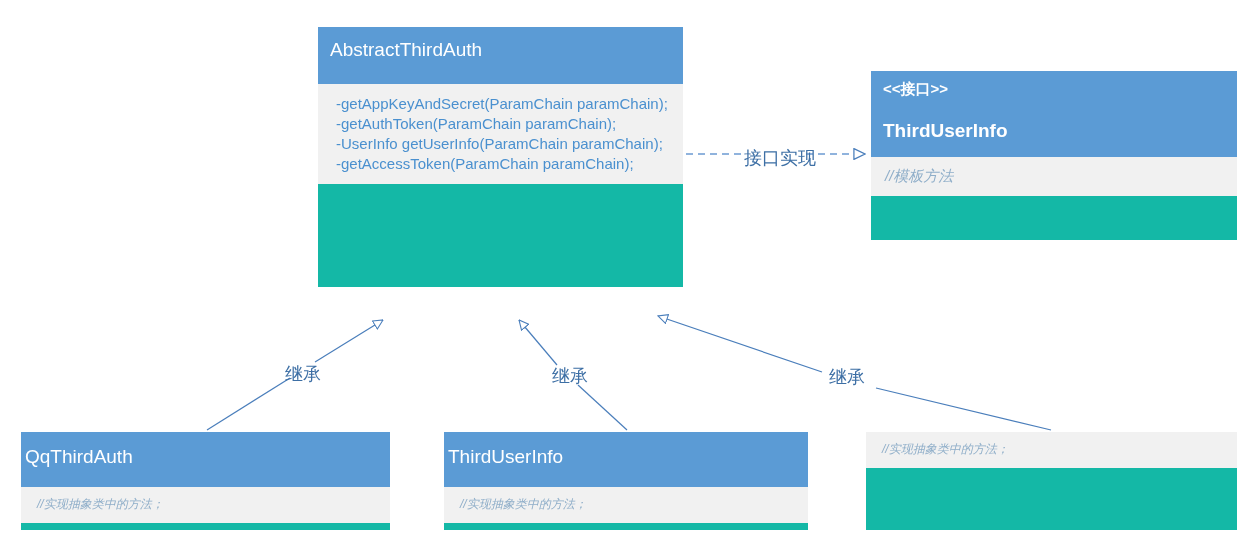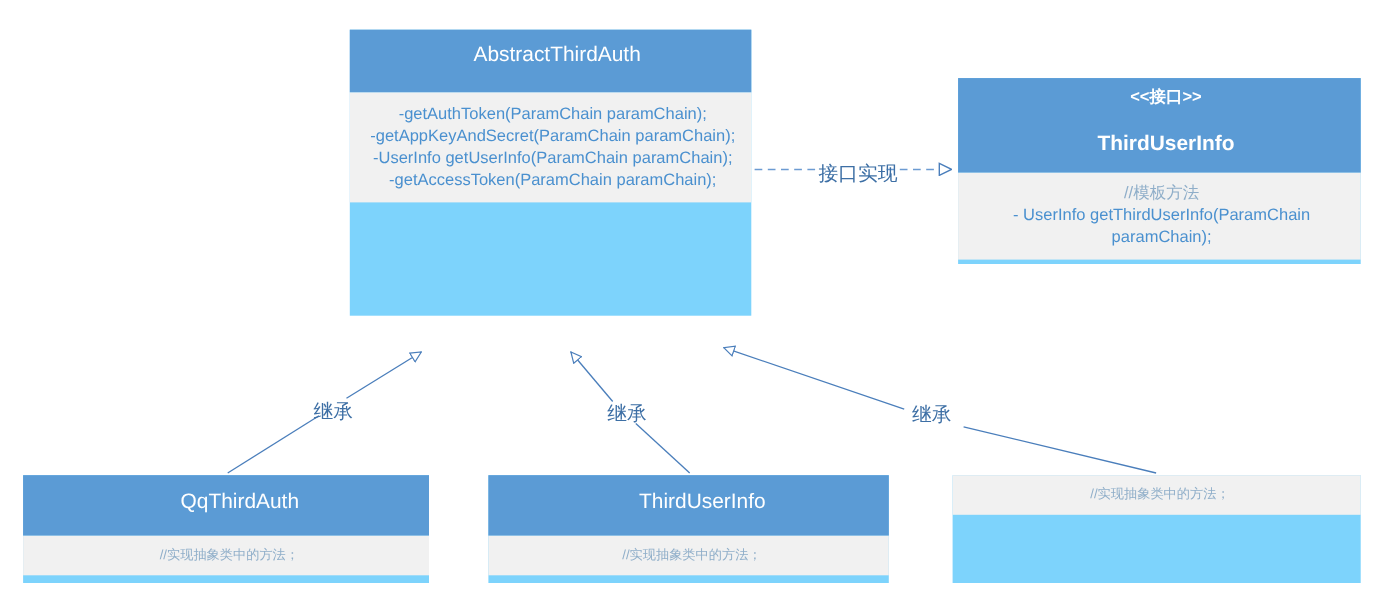--- a/index.html
+++ b/index.html
@@ -13,22 +13,21 @@
   #canvas {
     position: relative;
     width: 1257px;
     height: 555px;
     background: #ffffff;
     overflow: hidden;
   }
   .uml-box {
     position: absolute;
     box-sizing: border-box;
-    background: #7dd3fc;
-    text-align: center;
+    background: #14b8a6;
   }
   .uml-header {
     background: #5B9BD5;
     color: #ffffff;
     box-sizing: border-box;
   }
   .uml-title {
     font-size: 19px;
     line-height: 1.18;
     color: #ffffff;
@@ -46,20 +45,21 @@
     color: #4A90CF;
     font-size: 15px;
     line-height: 1.33;
   }
   .member {
     color: #4A90CF;
     white-space: normal;
   }
   .comment {
     color: #8FAEC9;
+    font-style: italic;
   }
   .edge-layer {
     position: absolute;
     left: 0;
     top: 0;
     width: 1257px;
     height: 555px;
     pointer-events: none;
   }
   .edge-label {
@@ -75,21 +75,21 @@
   #box-abstract .uml-header { height: 57px; padding: 12px 0 0 12px; }
   #box-abstract .uml-body { padding: 10px 14px 10px 18px; }
 
   
   #box-interface { left: 871px; top: 71px; width: 366px; height: 169px; }
   #box-interface .uml-header { height: 86px; padding: 9px 0 0 12px; font-weight: bold; }
   #box-interface .uml-body { padding: 9px 10px 10px 14px; }
 
   
   .box-sub { top: 432px; height: 98px; }
-  .box-sub .uml-header { height: 55px; padding: 14px 0 0 25px; }
+  .box-sub .uml-header { height: 55px; padding: 14px 0 0 4px; }
   .box-sub .uml-body { padding: 10px 10px 10px 16px; font-size: 12px; }
   #box-qq { left: 21px; width: 369px; }
   #box-sina { left: 444px; width: 364px; }
   #box-wechat { left: 866px; width: 371px; }
 </style>
 </head>
 <body>
 
 <div id="canvas">
 
@@ -128,35 +128,34 @@
   <div class="edge-label" style="left:744px; top:146px;">接口实现</div>
   <div class="edge-label" style="left:285px; top:362px;">继承</div>
   <div class="edge-label" style="left:552px; top:364px;">继承</div>
   <div class="edge-label" style="left:829px; top:365px;">继承</div>
 
   <div class="uml-box" id="box-abstract">
     <div class="uml-header">
       <div class="uml-title">AbstractThirdAuth</div>
     </div>
     <div class="uml-body">
+      <div class="member">-getAppKeyAndSecret(ParamChain paramChain);</div>
       <div class="member">-getAuthToken(ParamChain paramChain);</div>
-      <div class="member">-getAppKeyAndSecret(ParamChain paramChain);</div>
       <div class="member">-UserInfo getUserInfo(ParamChain paramChain);</div>
       <div class="member">-getAccessToken(ParamChain paramChain);</div>
     </div>
   </div>
 
   <div class="uml-box" id="box-interface">
     <div class="uml-header">
       <div class="uml-stereotype">&lt;&lt;接口&gt;&gt;</div>
       <div class="uml-title" style="margin-top:22px;">ThirdUserInfo</div>
     </div>
     <div class="uml-body">
       <div class="comment">//模板方法</div>
-      <div class="member">- UserInfo getThirdUserInfo(ParamChain paramChain);</div>
     </div>
   </div>
 
   <div class="uml-box box-sub" id="box-qq">
     <div class="uml-header">
       <div class="uml-title">QqThirdAuth</div>
     </div>
     <div class="uml-body">
       <div class="comment">//实现抽象类中的方法；</div>
     </div>

